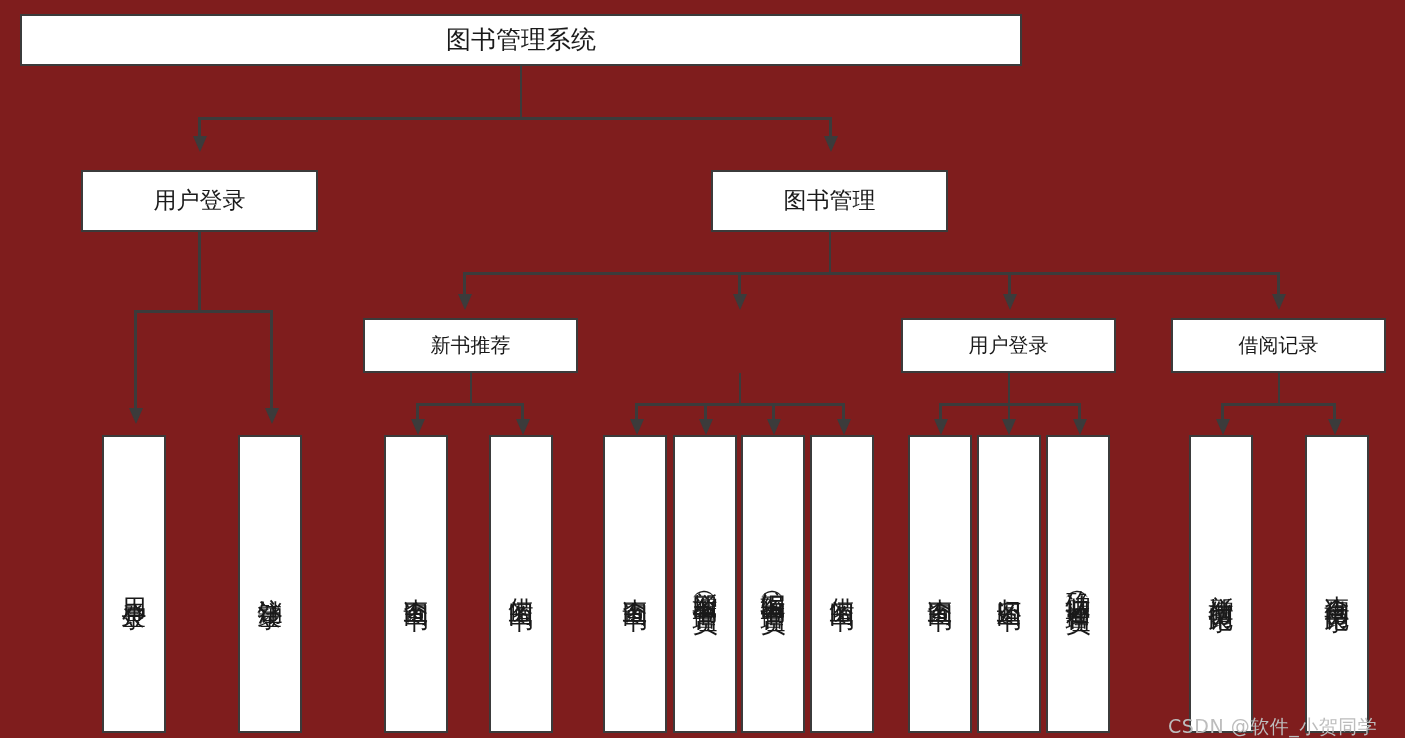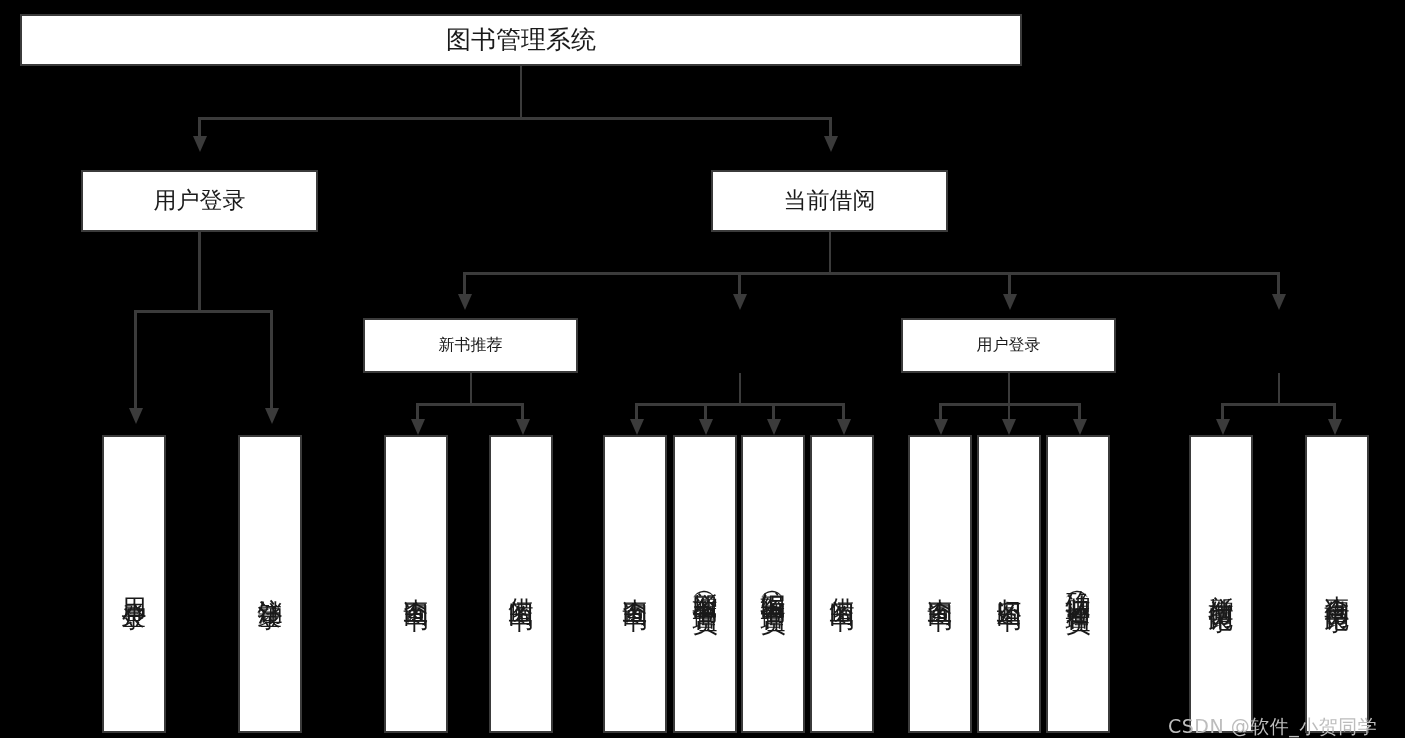--- a/index.html
+++ b/index.html
@@ -5,21 +5,21 @@
 <style>
   html,body{margin:0;padding:0;background:#ffffff;}
   body{
     font-family:"DejaVu Sans","Liberation Sans",sans-serif;
     color:#1a1a1a;
   }
   #canvas{
     position:relative;
     width:1405px;
     height:738px;
-    background:#000000;
+    background:#7f1d1d;
     overflow:hidden;
   }
   
   .node{
     position:absolute;
     box-sizing:border-box;
     border:2.5px solid #3b3b3b;
     background:#ffffff;
     display:flex;
     align-items:center;
@@ -28,21 +28,21 @@
     line-height:1.28;
     text-align:center;
   }
   .node.root{
     font-size:25px;
   }
   .node.lvl2{
     font-size:23px;
   }
   .node.lvl3{
-    font-size:16px;
+    font-size:20px;
   }
   
   .node.leaf{
     font-size:25px;
     align-items:center;
     justify-content:center;
     padding:4px 0;
   }
   .node.leaf .vtext{
     writing-mode:vertical-rl;
@@ -89,21 +89,21 @@
   <div class="seg h" style="left:199px; top:117px; width:632px;"></div>
   <div class="seg v" style="left:198px; top:117px; height:22px;"></div>
   <div class="arrow" style="left:192.5px; top:136px;"></div>
   <div class="seg v" style="left:829px; top:117px; height:22px;"></div>
   <div class="arrow" style="left:823.5px; top:136px;"></div>
 
   <div class="node lvl2" style="left:81px; top:170px; width:237px; height:62px;">
     <span>用户登录</span>
   </div>
   <div class="node lvl2" style="left:711px; top:170px; width:237px; height:62px;">
-    <span>当前借阅</span>
+    <span>图书管理</span>
   </div>
 
   <div class="seg v" style="left:198px; top:232px; height:80px;"></div>
   <div class="seg h" style="left:135px; top:310px; width:137px;"></div>
   <div class="seg v" style="left:134px; top:310px; height:100px;"></div>
   <div class="arrow" style="left:128.5px; top:408px;"></div>
   <div class="seg v" style="left:270px; top:310px; height:100px;"></div>
   <div class="arrow" style="left:264.5px; top:408px;"></div>
 
   <div class="seg v" style="left:828.5px; top:232px; height:42px;"></div>
@@ -116,20 +116,23 @@
   <div class="arrow" style="left:1002.5px; top:294px;"></div>
   <div class="seg v" style="left:1277px; top:272px; height:24px;"></div>
   <div class="arrow" style="left:1271.5px; top:294px;"></div>
 
   <div class="node lvl3" style="left:363px; top:318px; width:215px; height:55px;">
     <span>新书推荐</span>
   </div>
   <div class="node lvl3" style="left:901px; top:318px; width:215px; height:55px;">
     <span>用户登录</span>
   </div>
+  <div class="node lvl3" style="left:1171px; top:318px; width:215px; height:55px;">
+    <span>借阅记录</span>
+  </div>
 
   <div class="seg v" style="left:469.5px; top:373px; height:32px;"></div>
   <div class="seg h" style="left:417px; top:403px; width:106px;"></div>
   <div class="seg v" style="left:416px; top:403px; height:20px;"></div>
   <div class="arrow" style="left:410.5px; top:419px;"></div>
   <div class="seg v" style="left:521px; top:403px; height:20px;"></div>
   <div class="arrow" style="left:515.5px; top:419px;"></div>
 
   <div class="seg v" style="left:738.5px; top:373px; height:32px;"></div>
   <div class="seg h" style="left:636px; top:403px; width:208px;"></div>

